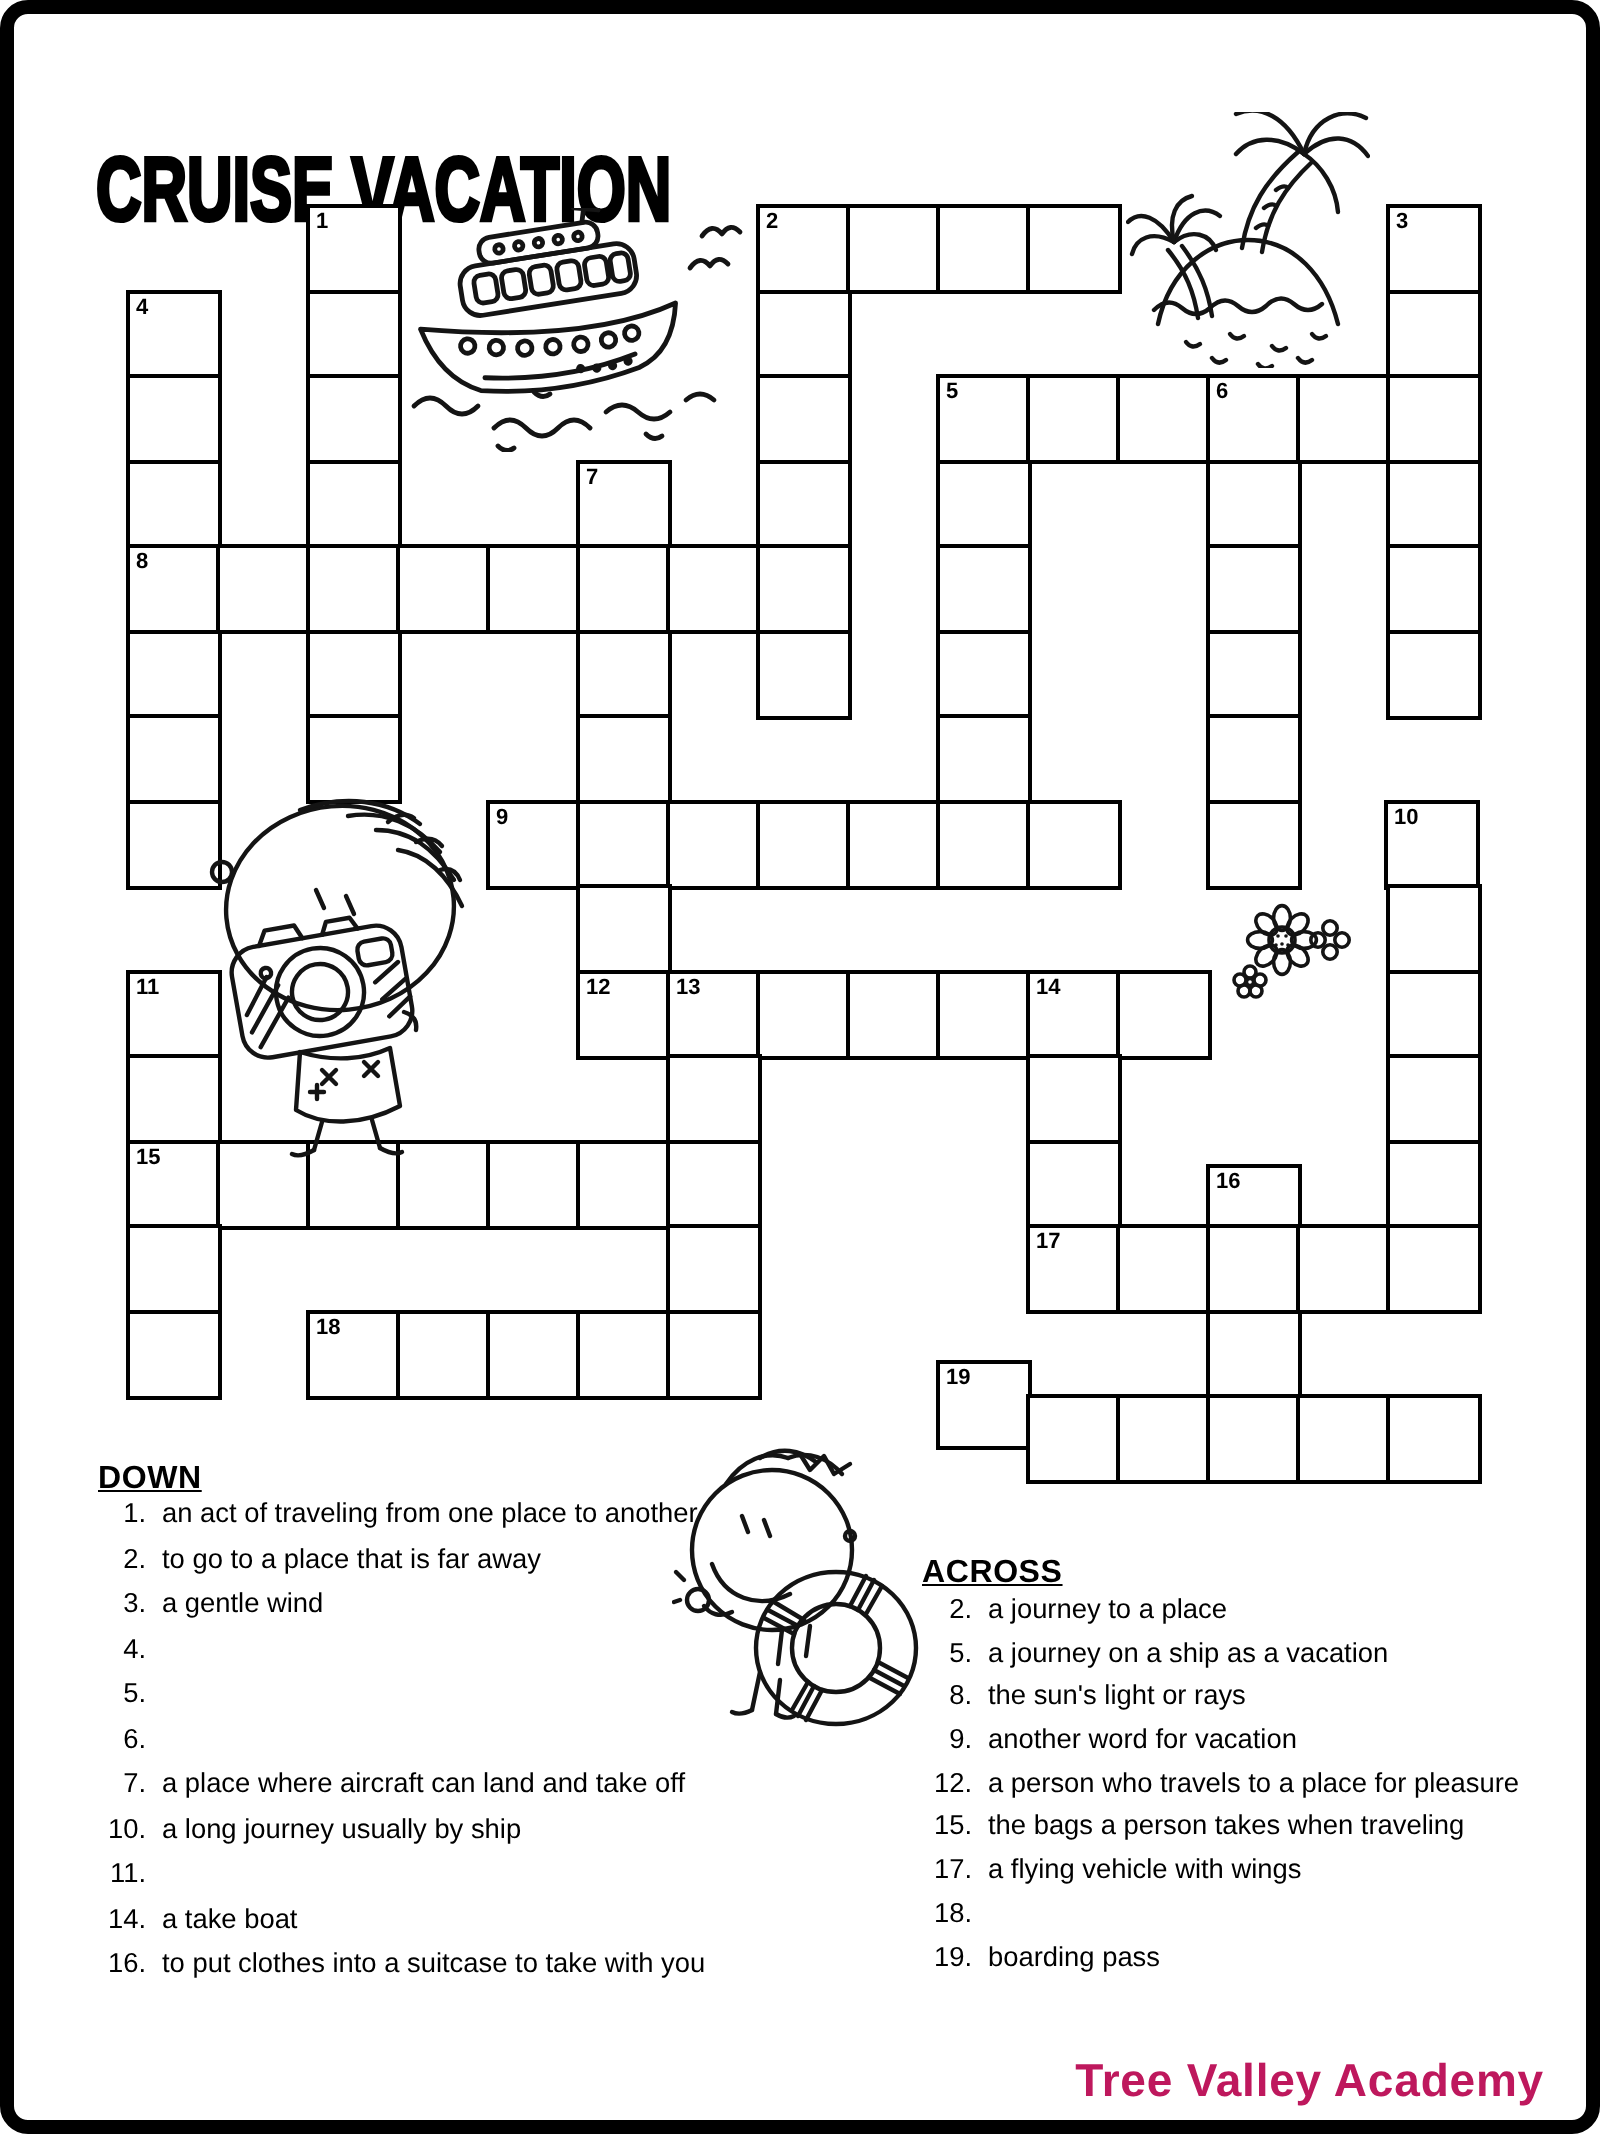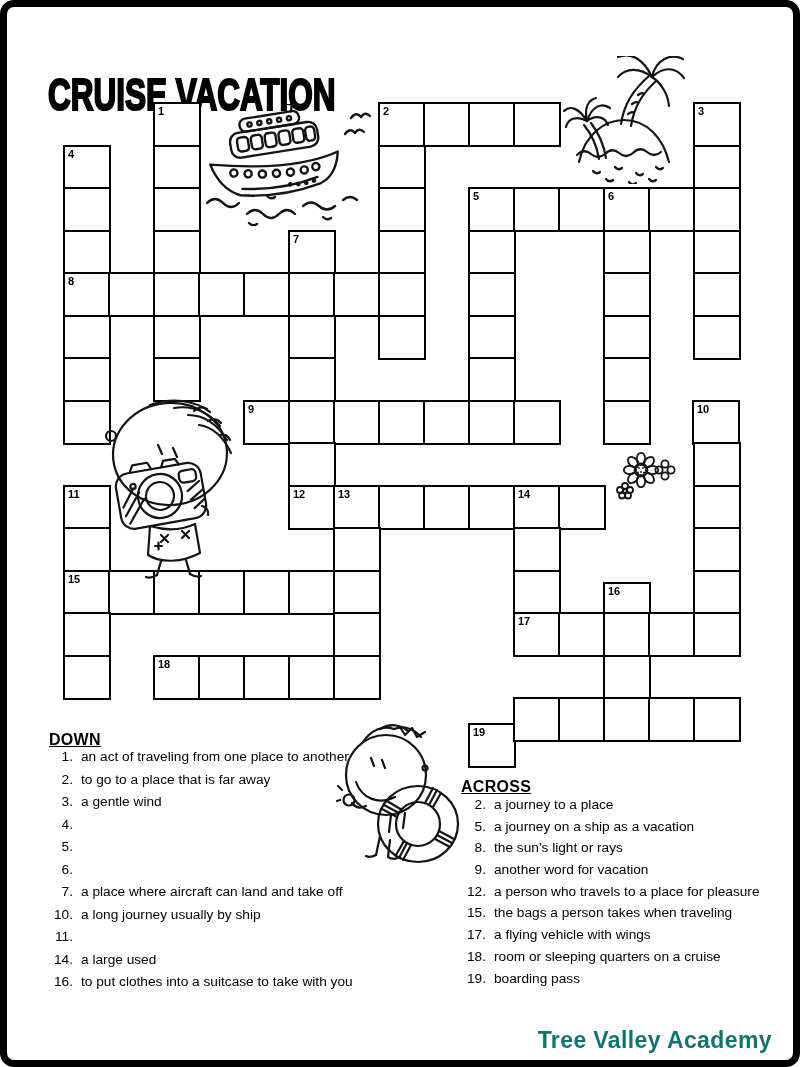--- a/index.html
+++ b/index.html
@@ -165,21 +165,21 @@
       <div class="cell" style="left: 630px; top: 510px;"></div>
       <div class="cell" style="left: 0px; top: 552.5px;"></div>
       <div class="cell" style="left: 90px; top: 552.5px;">
         <span class="n">18</span>
       </div>
       <div class="cell" style="left: 135px; top: 552.5px;"></div>
       <div class="cell" style="left: 180px; top: 552.5px;"></div>
       <div class="cell" style="left: 225px; top: 552.5px;"></div>
       <div class="cell" style="left: 270px; top: 552.5px;"></div>
       <div class="cell" style="left: 540px; top: 552.5px;"></div>
-      <div class="cell" style="left: 405px; top: 621px;">
+      <div class="cell" style="left: 405px; top: 578px;">
         <span class="n">19</span>
       </div>
       <div class="cell" style="left: 450px; top: 595px;"></div>
       <div class="cell" style="left: 495px; top: 595px;"></div>
       <div class="cell" style="left: 540px; top: 595px;"></div>
       <div class="cell" style="left: 585px; top: 595px;"></div>
       <div class="cell" style="left: 630px; top: 595px;"></div>
     </div>
 
   <svg class="illo" style="left:203px;top:104px" width="185" height="122" viewBox="0 0 185 122">
@@ -385,21 +385,21 @@
         </li>
         <li class="clue">
           <span class="num">10.</span>
           <span class="txt">a long journey usually by ship</span>
         </li>
         <li class="clue">
           <span class="num">11.</span>
         </li>
         <li class="clue">
           <span class="num">14.</span>
-          <span class="txt">a large used</span>
+          <span class="txt">a take boat</span>
         </li>
         <li class="clue">
           <span class="num">16.</span>
           <span class="txt">to put clothes into a suitcase to take with you</span>
         </li>
       </ol>
   </section>
 
   <section class="clues across-sec">
     <h2>ACROSS</h2>
@@ -427,23 +427,22 @@
         <li class="clue">
           <span class="num">15.</span>
           <span class="txt">the bags a person takes when traveling</span>
         </li>
         <li class="clue">
           <span class="num">17.</span>
           <span class="txt">a flying vehicle with wings</span>
         </li>
         <li class="clue">
           <span class="num">18.</span>
-          <span class="txt">room or sleeping quarters on a cruise</span>
         </li>
         <li class="clue">
           <span class="num">19.</span>
           <span class="txt">boarding pass</span>
         </li>
       </ol>
   </section>
 
-  <div class="brand" style="color: #0f766e;">Tree Valley Academy</div>
+  <div class="brand" style="color: #be185d;">Tree Valley Academy</div>
 </div>
 
 </body></html>

